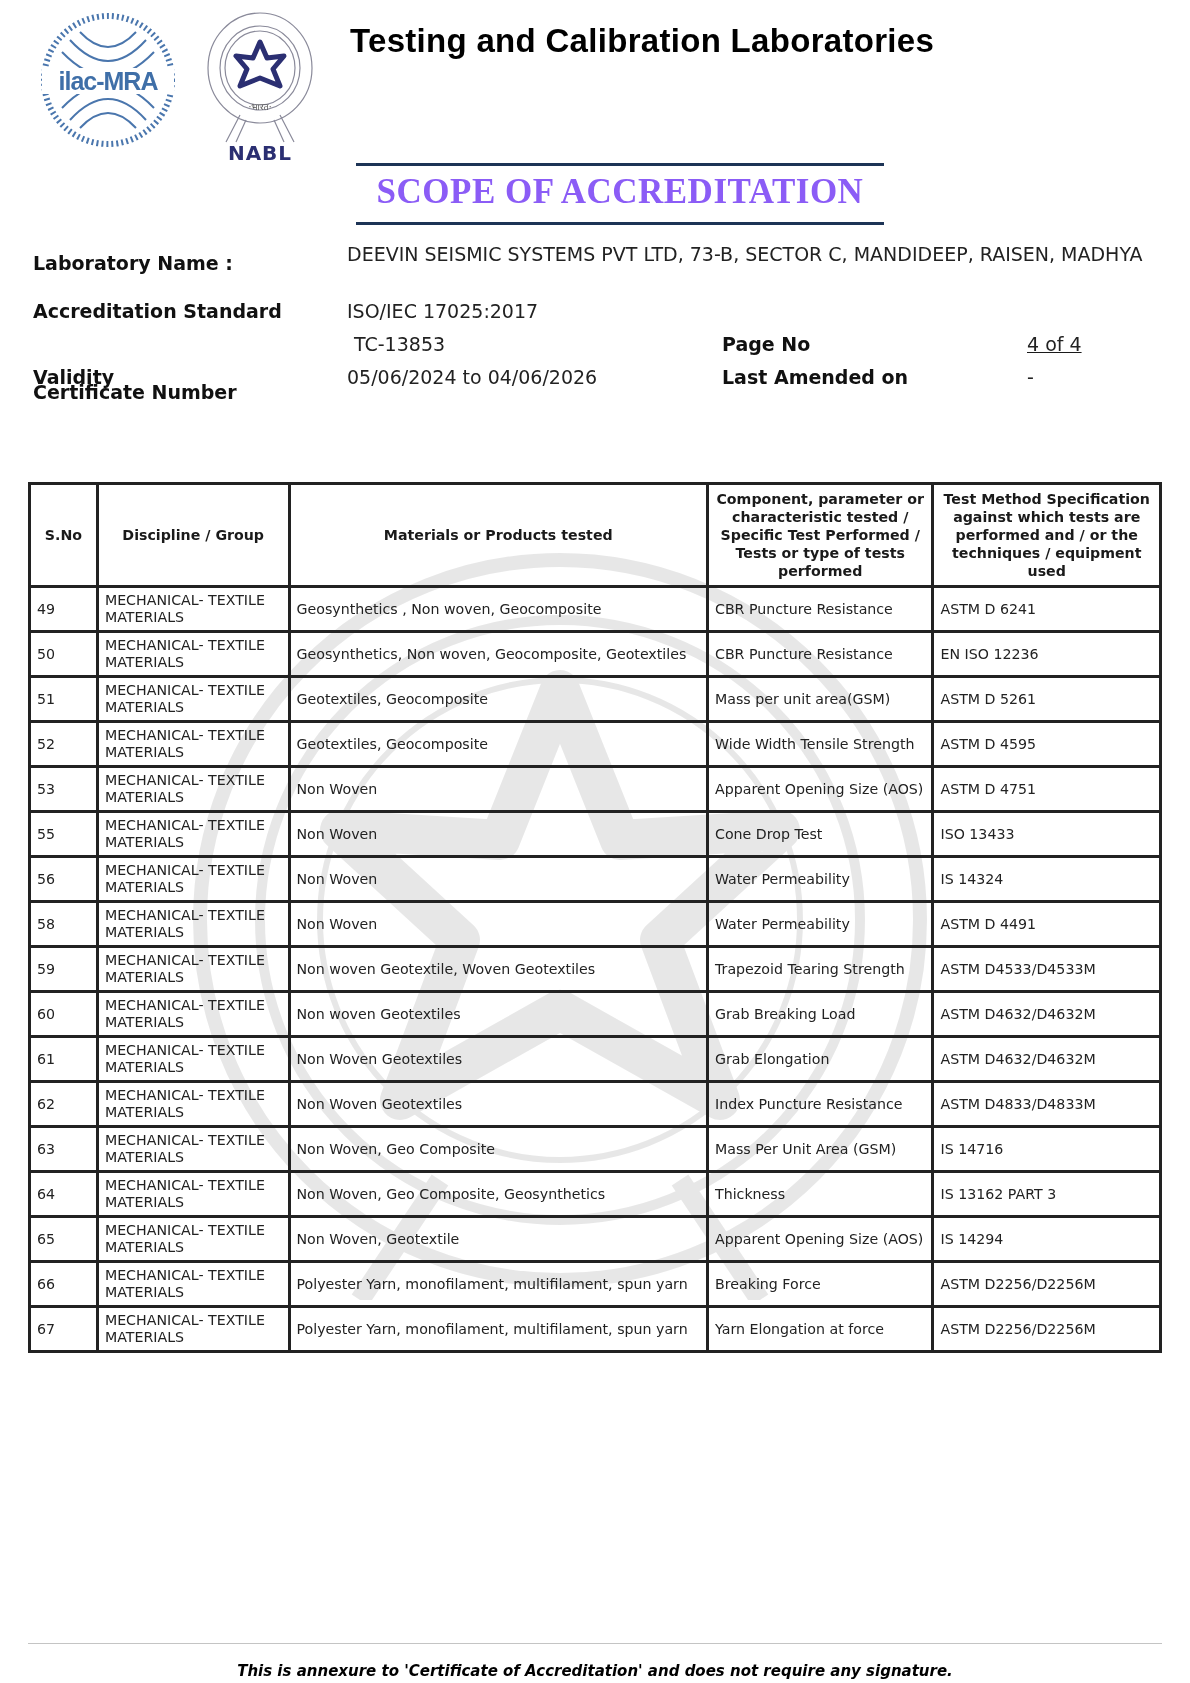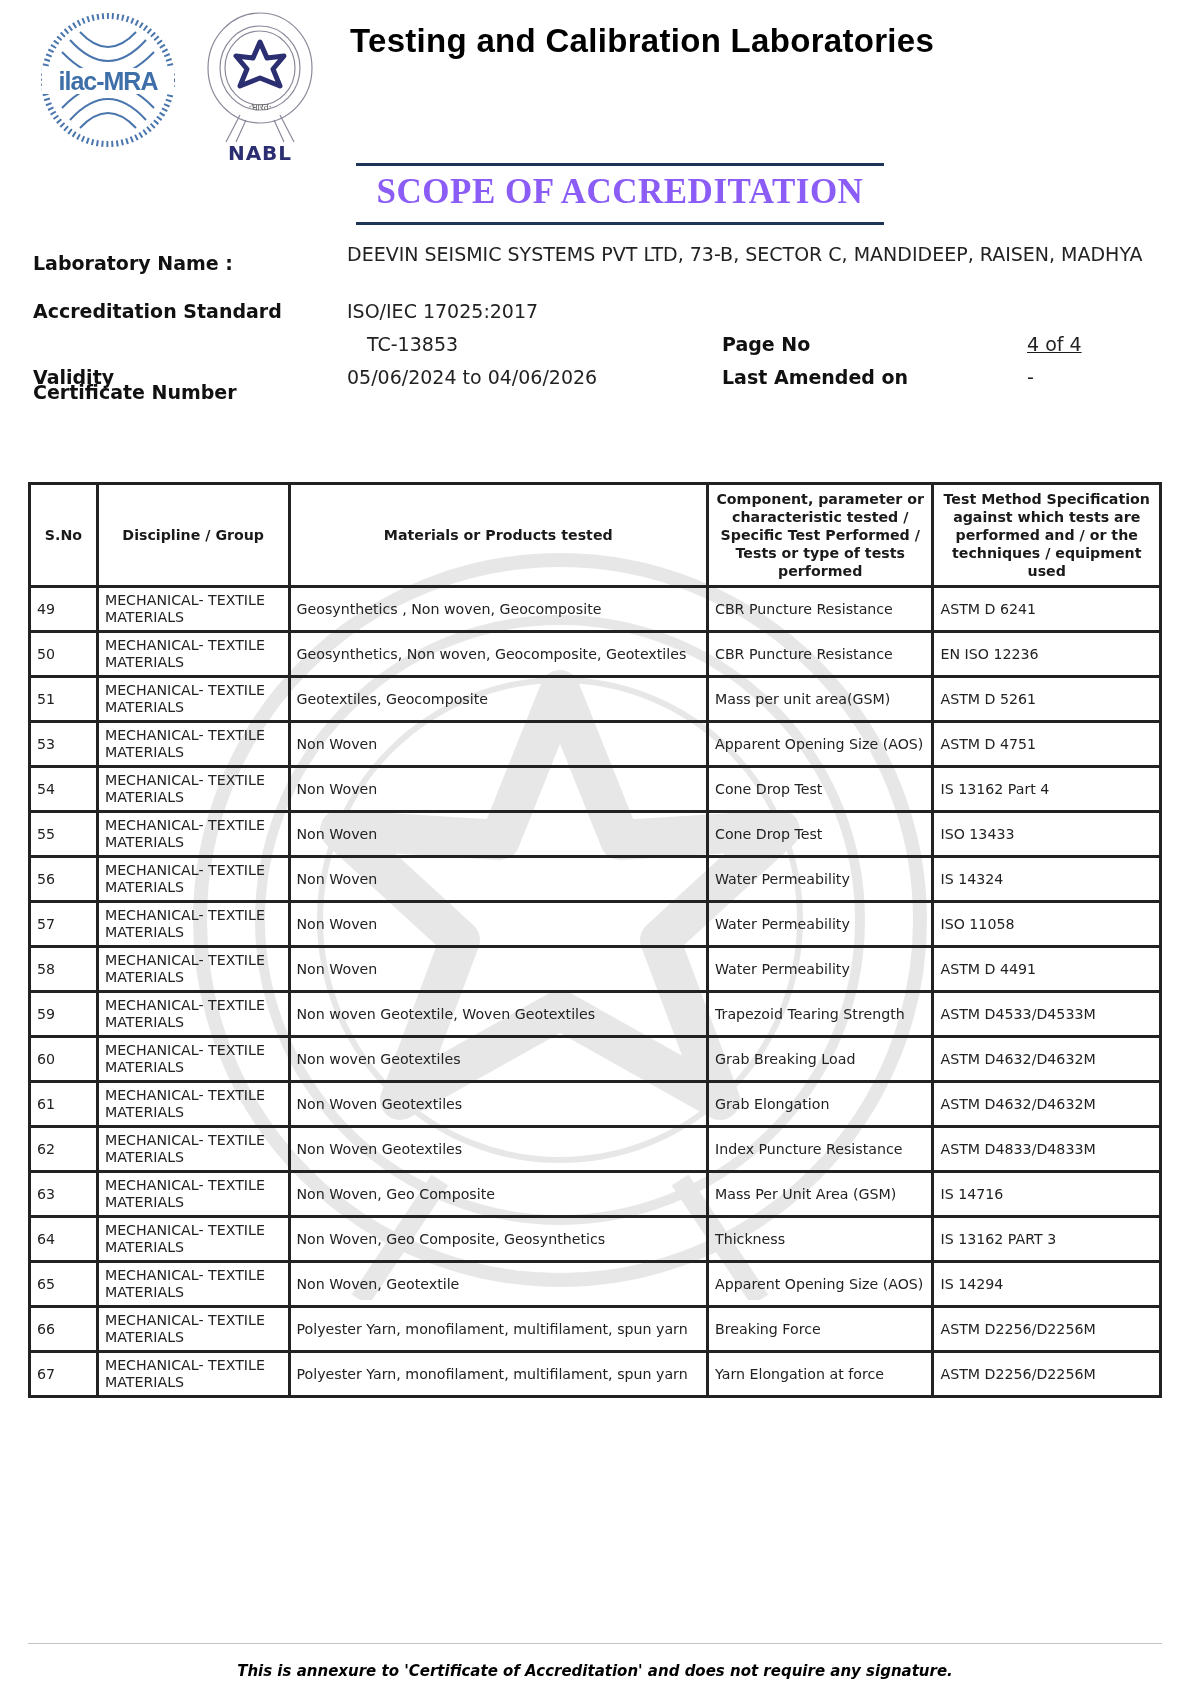--- a/index.html
+++ b/index.html
@@ -75,21 +75,21 @@
 
 <div class="info" style="left:33px; top:252px;"><span class="lbl">Laboratory Name :</span></div>
 <div class="info" style="left:347px; top:242px; line-height:24px;">
   <div class="val">DEEVIN SEISMIC SYSTEMS PVT LTD, 73-B, SECTOR C, MANDIDEEP, RAISEN, MADHYA</div>
 </div>
 
 <div class="info" style="left:33px; top:300px;"><span class="lbl">Accreditation Standard</span></div>
 <div class="info" style="left:347px; top:300px;"><span class="val">ISO/IEC 17025:2017</span></div>
 
 <div class="info" style="left:33px; top:333px;margin-top:48px;"><span class="lbl">Certificate Number</span></div>
-<div class="info" style="left:367px; top:333px;text-align:right;"><span class="val">TC-13853</span></div>
+<div class="info" style="left:354px; top:333px;text-align:right;"><span class="val">TC-13853</span></div>
 <div class="info" style="left:722px; top:333px;"><span class="lbl">Page No</span></div>
 <div class="info" style="left:1027px; top:333px;text-decoration:underline;"><span class="val">4 of 4</span></div>
 
 <div class="info" style="left:33px; top:366px;"><span class="lbl">Validity</span></div>
 <div class="info" style="left:347px; top:366px;"><span class="val">05/06/2024 to 04/06/2026</span></div>
 <div class="info" style="left:722px; top:366px;"><span class="lbl">Last Amended on</span></div>
 <div class="info" style="left:1027px; top:366px;"><span class="val">-</span></div>
 
 <table class="scope">
   <colgroup>
@@ -124,53 +124,46 @@
         <td>EN ISO 12236</td>
       </tr>
       <tr>
         <td>51</td>
         <td>MECHANICAL- TEXTILE MATERIALS</td>
         <td>Geotextiles, Geocomposite</td>
         <td>Mass per unit area(GSM)</td>
         <td>ASTM D 5261</td>
       </tr>
       <tr>
+        <td>52</td>
+        <td>MECHANICAL- TEXTILE MATERIALS</td>
+        <td>Geotextiles, Geocomposite</td>
+        <td>Wide Width Tensile Strength</td>
+        <td>ASTM D 4595</td>
+      </tr>
+      <tr>
         <td>53</td>
         <td>MECHANICAL- TEXTILE MATERIALS</td>
         <td>Non Woven</td>
         <td>Apparent Opening Size (AOS)</td>
         <td>ASTM D 4751</td>
       </tr>
       <tr>
-        <td>54</td>
-        <td>MECHANICAL- TEXTILE MATERIALS</td>
-        <td>Non Woven</td>
-        <td>Cone Drop Test</td>
-        <td>IS 13162 Part 4</td>
-      </tr>
-      <tr>
         <td>55</td>
         <td>MECHANICAL- TEXTILE MATERIALS</td>
         <td>Non Woven</td>
         <td>Cone Drop Test</td>
         <td>ISO 13433</td>
       </tr>
       <tr>
         <td>56</td>
         <td>MECHANICAL- TEXTILE MATERIALS</td>
         <td>Non Woven</td>
         <td>Water Permeability</td>
         <td>IS 14324</td>
-      </tr>
-      <tr>
-        <td>57</td>
-        <td>MECHANICAL- TEXTILE MATERIALS</td>
-        <td>Non Woven</td>
-        <td>Water Permeability</td>
-        <td>ISO 11058</td>
       </tr>
       <tr>
         <td>58</td>
         <td>MECHANICAL- TEXTILE MATERIALS</td>
         <td>Non Woven</td>
         <td>Water Permeability</td>
         <td>ASTM D 4491</td>
       </tr>
       <tr>
         <td>59</td>

